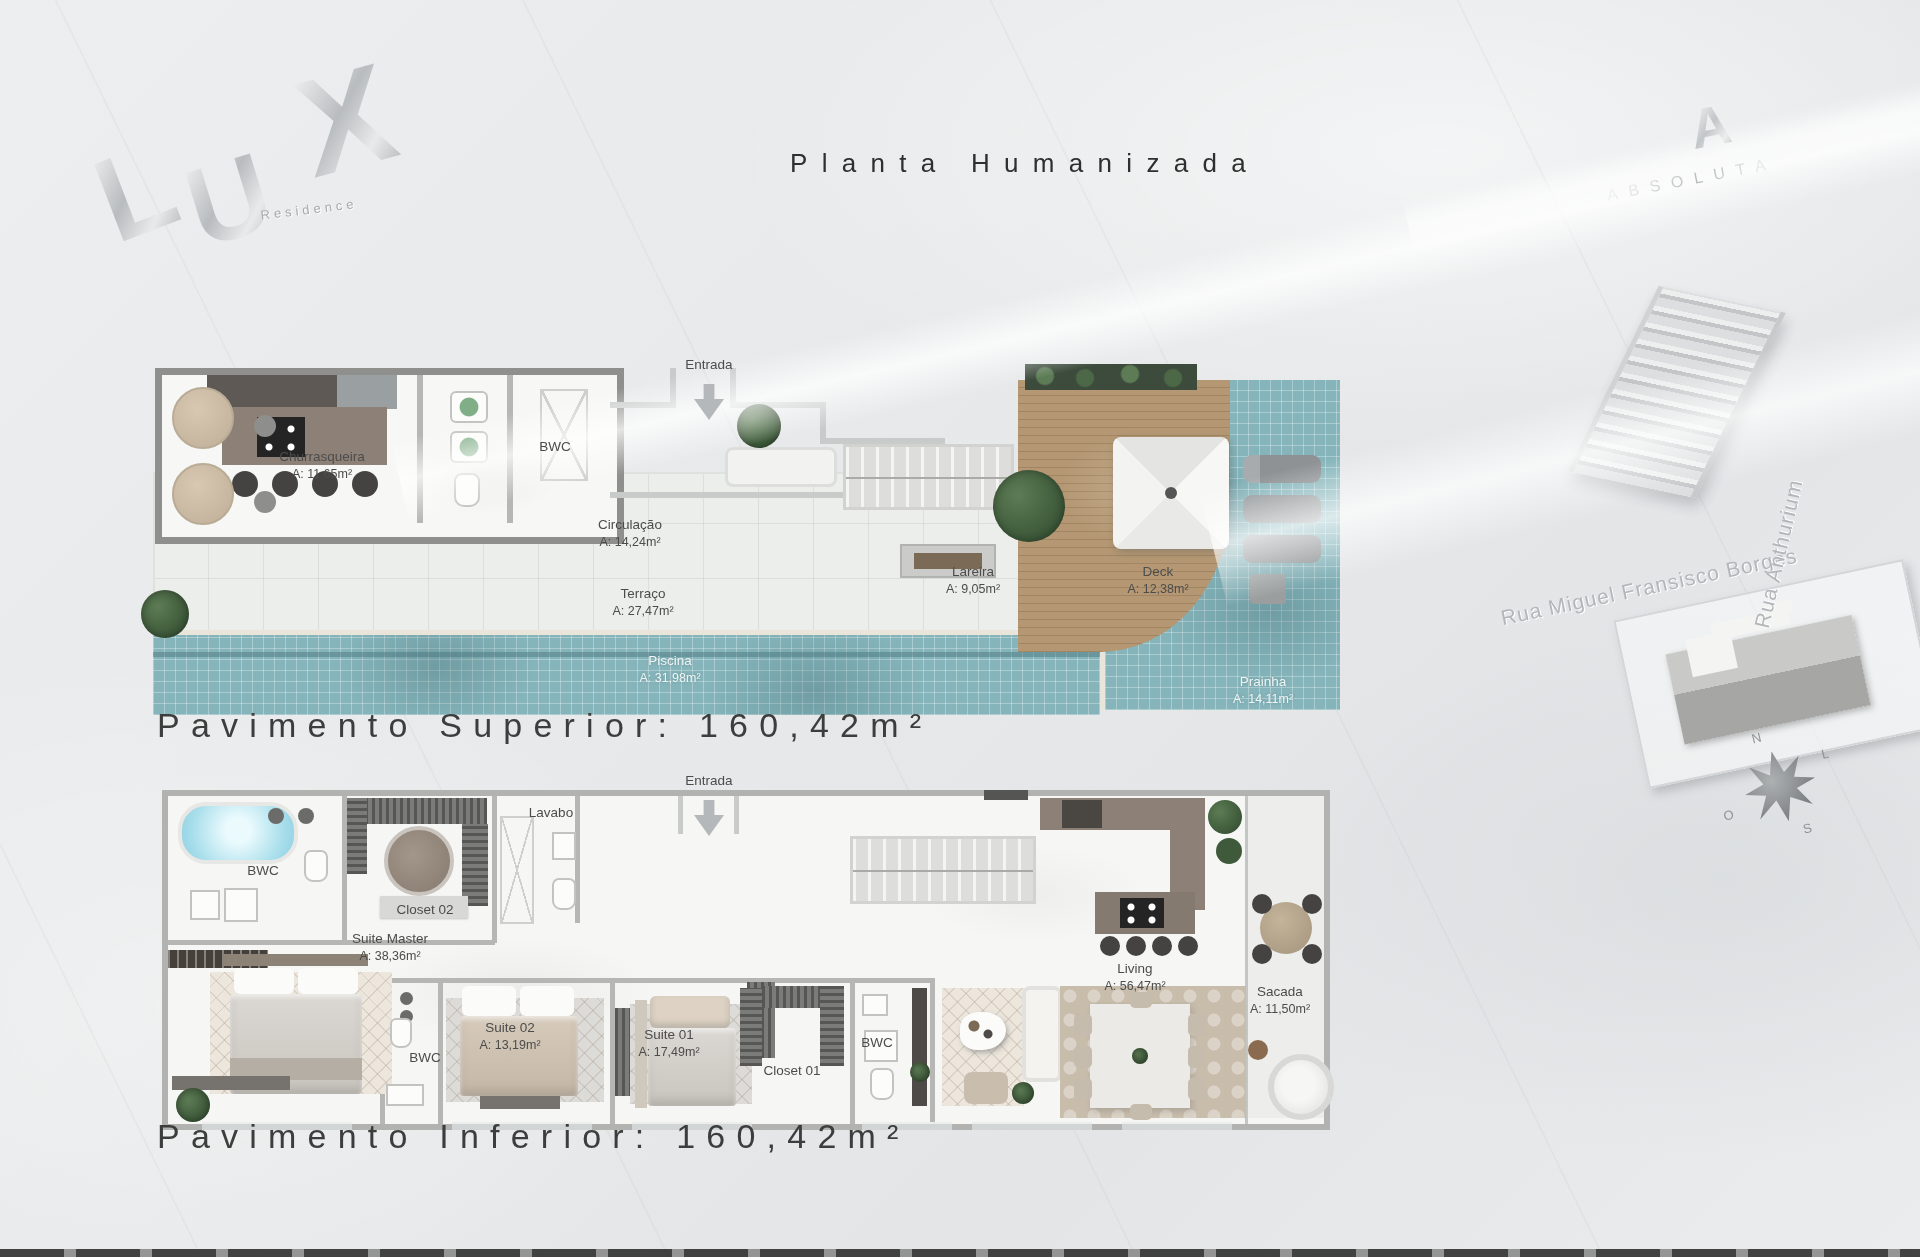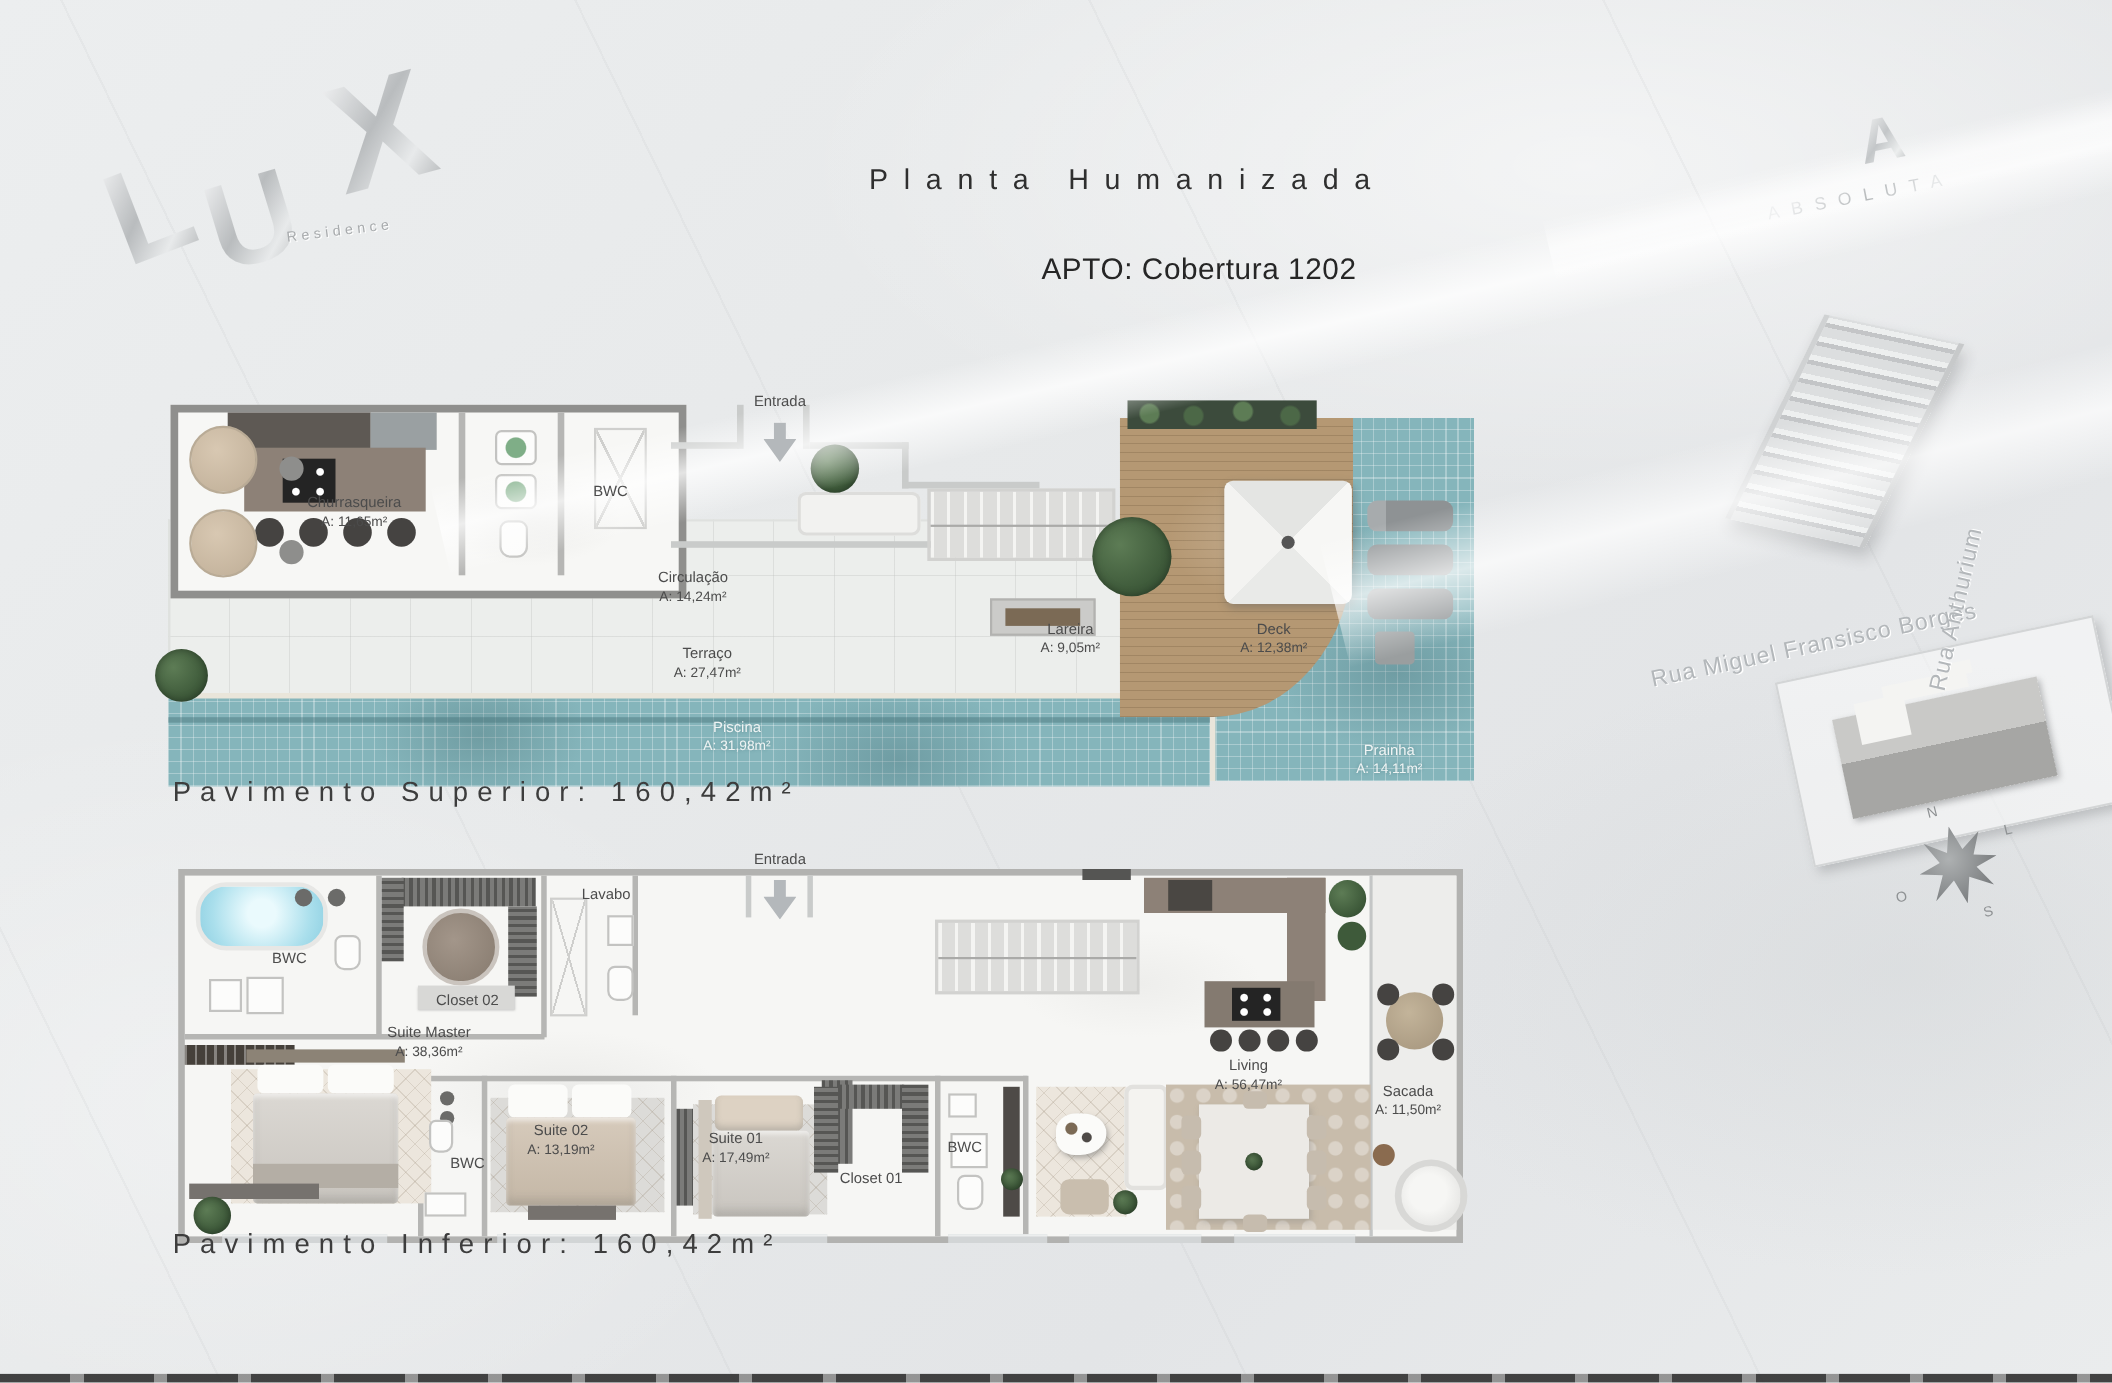--- a/index.html
+++ b/index.html
@@ -16,21 +16,21 @@
   .streak{position:absolute;z-index:45;pointer-events:none;
     background:linear-gradient(180deg,rgba(255,255,255,0) 0%,rgba(255,255,255,.95) 48%,rgba(255,255,255,0) 100%);}
   
   .hdr{position:absolute;left:0;width:1920px;text-align:center;z-index:60;color:#2f2f2f;}
   .hdr.title{top:148px;font-size:26px;letter-spacing:.55em;}
   .hdr.apto{top:230px;font-size:27px;letter-spacing:.02em;color:#262626;}
   .hdr.area{top:266px;font-size:20px;letter-spacing:.3em;color:#3a3a3a;}
   .hdr span{margin-left:260px;} 
   .hdr.title span{margin-left:130px;}
   
-  .caption{position:absolute;z-index:60;font-size:25px;letter-spacing:.33em;color:#3d3d3d;white-space:nowrap;text-align:center;}
+  .caption{position:absolute;z-index:60;font-size:34px;letter-spacing:.33em;color:#3d3d3d;white-space:nowrap;text-align:center;}
   .room-label{position:absolute;z-index:60;width:140px;text-align:center;color:#4c4c4c;
     font-size:13.5px;line-height:1.35;}
   .room-label .area{font-size:12.5px;display:block;}
   .room-label.white{color:#eff4f4;text-shadow:0 0 3px rgba(40,80,85,.35);}
   .room-label.small{width:70px;}
   .entry-arrow{position:absolute;z-index:58;width:30px;height:36px;background:#b4b8bb;
     clip-path:polygon(32% 0,68% 0,68% 42%,100% 42%,50% 100%,0 42%,32% 42%);
     box-shadow:0 0 0 0 rgba(0,0,0,0);}
   
   .plan{position:absolute;z-index:10;}
@@ -142,21 +142,20 @@
   .window{position:absolute;height:8px;background:#d2d5d6;box-shadow:inset 0 2px 0 #eceeee;}
 </style>
 </head>
 <body>
 
 <div class="stage">
   <div class="vein" style="left:0;top:0;width:1920px;height:1257px"></div>
 
 
   <div class="hdr title"><span>Planta Humanizada</span></div>
-  <div class="hdr apto"><span>APTO: Cobertura 1202</span></div>
 
   <div class="lux">
     <span class="glyph l">L</span>
     <span class="glyph u">U</span>
     <span class="glyph x">X</span>
     <span class="tag">Residence</span>
   </div>
 
   <div class="abso">
     <span class="mono">A</span>

